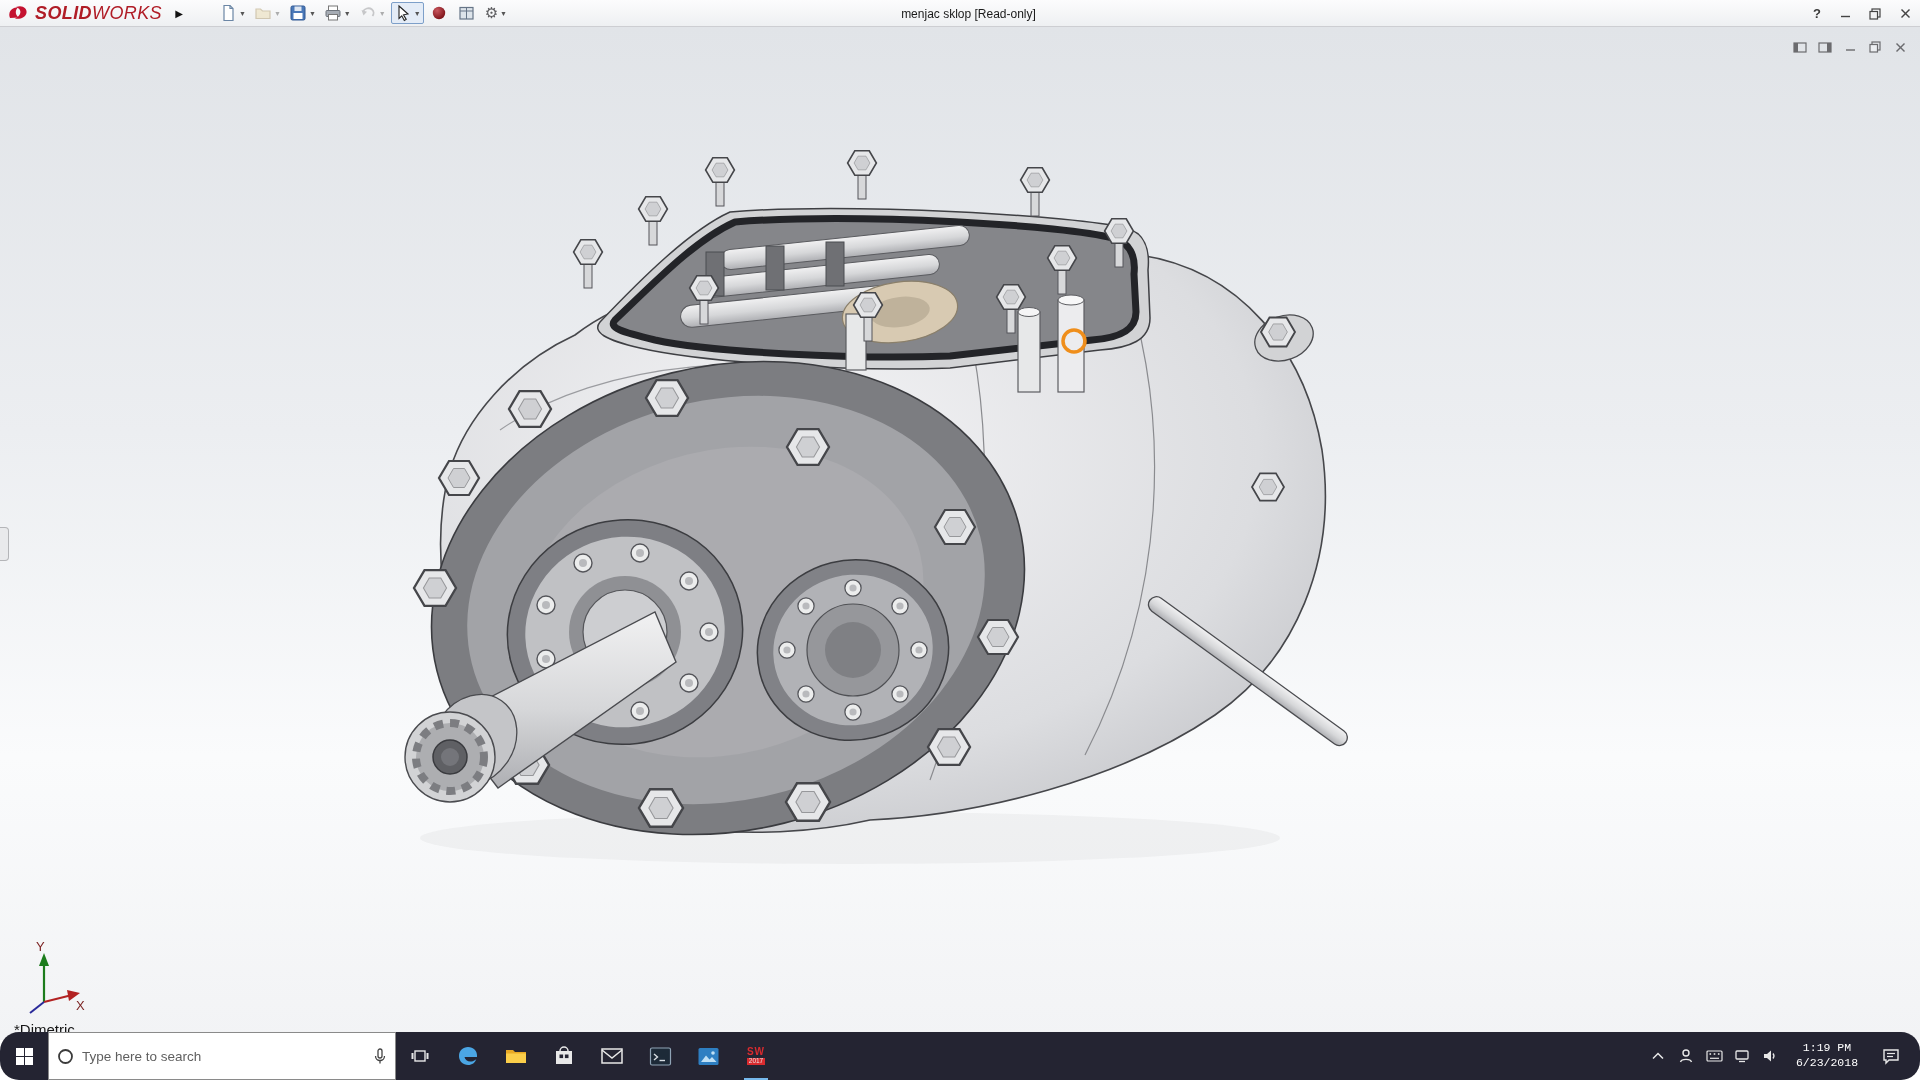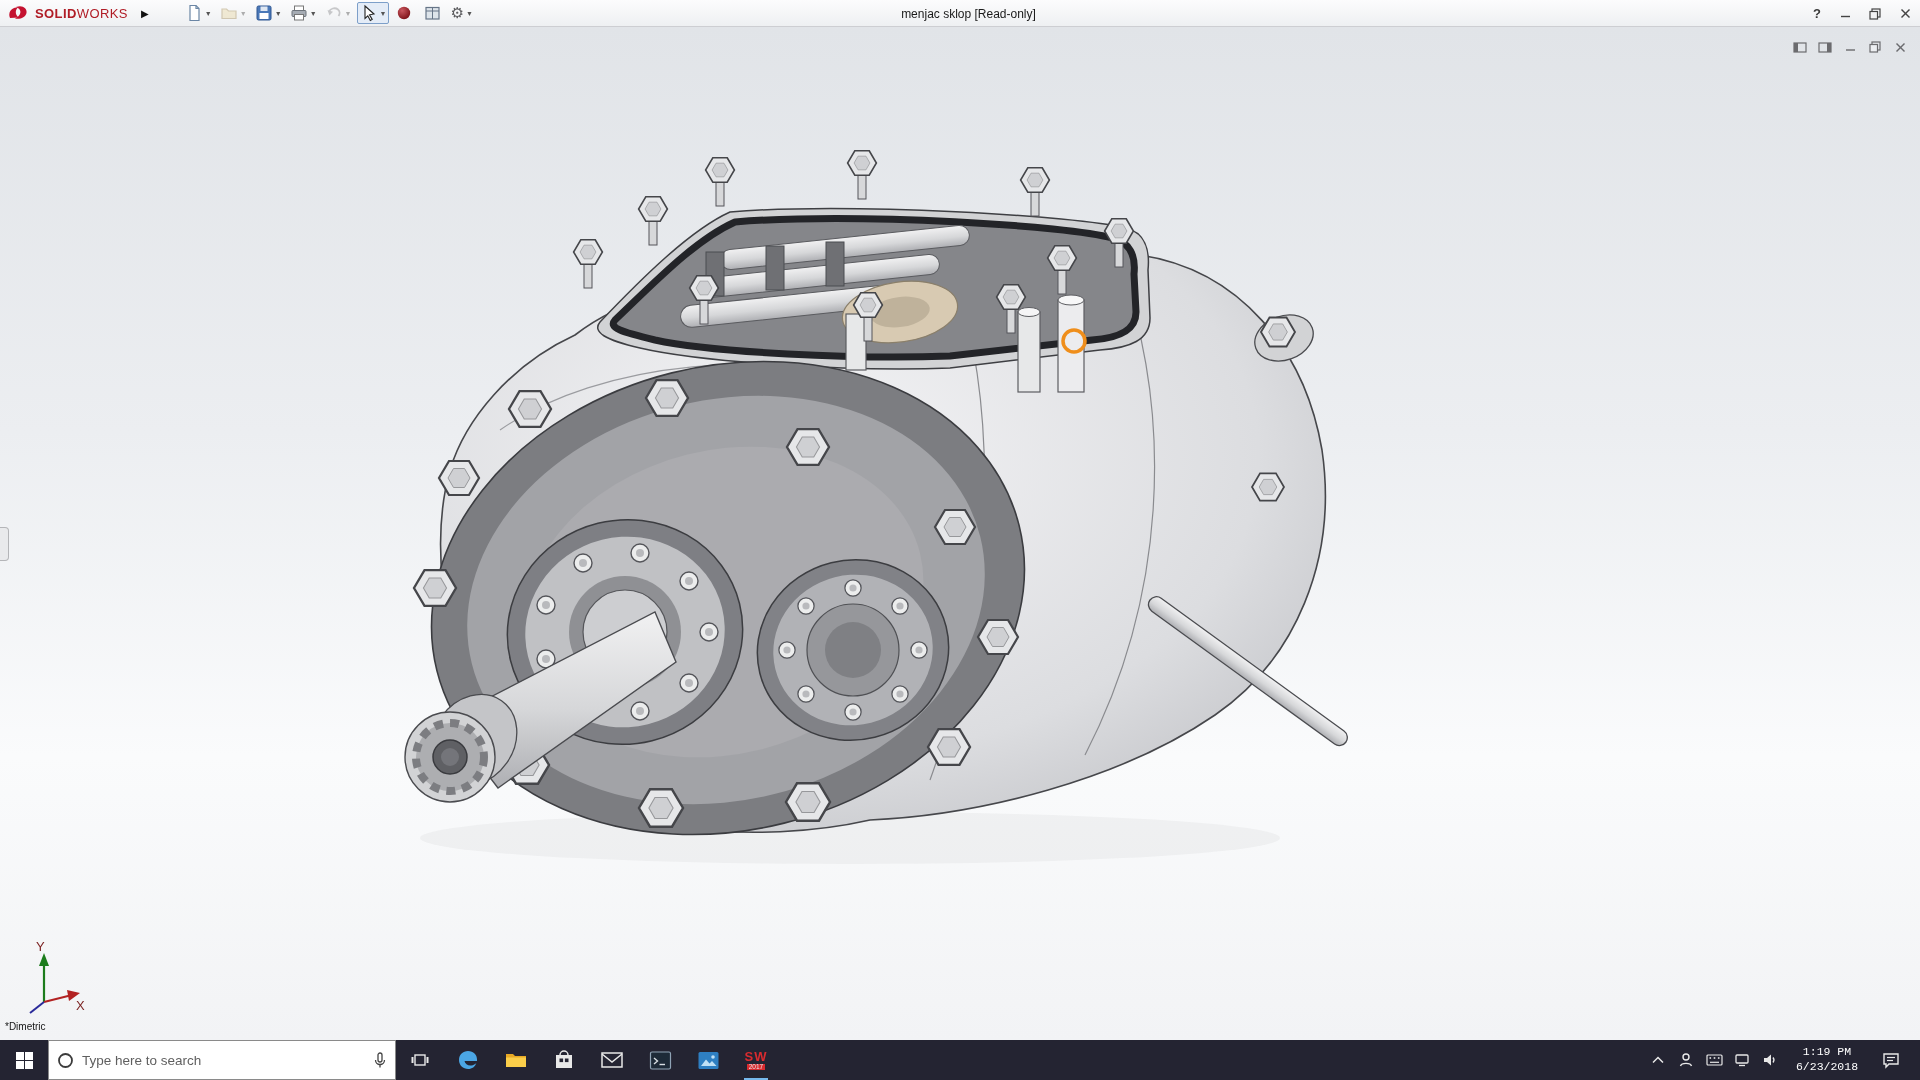--- a/index.html
+++ b/index.html
@@ -7,21 +7,21 @@
   body { position:relative; background:#fff; }
 
   
   .titlebar {
     position:absolute; top:0; left:0; width:1920px; height:27px; z-index:30;
     background:linear-gradient(#fcfcfd,#eef0f2);
     border-bottom:1px solid #cdced2;
     display:flex; align-items:center;
   }
   .brand { display:flex; align-items:center; gap:5px; padding:0 8px 0 6px; }
-  .brand-text { font-size:13px; color:#b01c26; letter-spacing:.4px; }
+  .brand-text { font-size:18px; color:#b01c26; letter-spacing:.4px;font-style:italic; }
   .brand-text b { font-weight:700; }
   .flyout-btn { width:18px; height:20px; display:flex; align-items:center; justify-content:center; font-size:10px; color:#111; cursor:pointer; }
   .tb-group { display:flex; align-items:center; margin-left:28px; gap:2px; }
   .tbtn { height:22px; min-width:26px; display:flex; align-items:center; justify-content:center; border:1px solid transparent; border-radius:2px; padding:0 2px; }
   .tbtn .caret { font-size:7px; color:#555; margin-left:2px; }
   .tbtn.disabled { opacity:.45; }
   .tbtn.selected { background:#e4ecf7; border-color:#7d9fc9; }
   .doc-title {
     position:absolute; left:17px; right:0; top:0; height:27px;
     display:flex; align-items:center; justify-content:center;
@@ -35,47 +35,47 @@
   .viewport-bg {
     position:absolute; left:0; top:27px; width:1920px; height:1013px; z-index:0;
     background:linear-gradient(#e1e4e8 0%, #eceef1 40%, #fafbfc 72%, #f2f3f5 100%);
   }
   svg.scene { position:absolute; left:0; top:0; width:1920px; height:1080px; z-index:5; }
 
   .doc-controls { position:absolute; top:40px; right:12px; z-index:10; display:flex; gap:9px; align-items:center; }
   .doc-controls .dcbtn { width:16px; height:14px; display:flex; align-items:center; justify-content:center; color:#666; }
 
   .orientation-label {
-    position:absolute; left:5px; top:1021px; z-index:10;
-    font-size:10px; color:#151515;
+    position:absolute; left:14px; top:1021px; z-index:10;
+    font-size:15px; color:#151515;
   }
   .pane-tab {
     position:absolute; left:0; top:527px; width:9px; height:34px; z-index:10;
     background:#e9eaec; border:1px solid #b4b5b8; border-left:none; border-radius:0 4px 4px 0;
   }
 
   
   .taskbar {
-    position:absolute; left:0; bottom:0; width:1920px; height:40px; z-index:40;
-    background:#242432; display:flex; align-items:stretch; color:#eee;
+    position:absolute; left:0; bottom:0; width:1920px; height:48px; z-index:40;
+    background:#242432; display:flex; align-items:stretch; color:#eee;border-radius:19px;
   }
   .tb-start { width:48px; display:flex; align-items:center; justify-content:center; }
   .tb-search {
     width:348px; background:#ffffff; border:1px solid #8a8a8a; margin:0;
     display:flex; align-items:center; padding:0 8px; gap:8px;
   }
   .tb-search input {
     flex:1; border:none; outline:none; font-size:13.5px; color:#444; background:transparent;
     font-family:"Liberation Sans", sans-serif;
   }
   .tb-search input::placeholder { color:#5f5f5f; opacity:1; }
   .task-icon { width:48px; display:flex; align-items:center; justify-content:center; position:relative; }
   .task-icon .runline { position:absolute; bottom:0; left:12px; right:12px; height:2px; background:#76b9ed; }
   .sw-badge { display:flex; flex-direction:column; align-items:center; line-height:1; }
-  .sw-badge .sw { color:#d92b2f; font-weight:700; font-size:13px; letter-spacing:1px; }
+  .sw-badge .sw { color:#d92b2f; font-weight:700; font-size:10px; letter-spacing:1px; }
   .sw-badge .yr { color:#e8e8e8; font-size:6.5px; background:#d92b2f; padding:0 2px; margin-top:1px; }
   .tb-spacer { flex:1; }
   .tray { display:flex; align-items:center; gap:4px; }
   .tray-btn { width:24px; height:40px; display:flex; align-items:center; justify-content:center; }
   .tb-clock { width:82px; height:40px; display:flex; flex-direction:column; align-items:center; justify-content:center; font-size:11.5px; line-height:1.3; color:#fff;font-family:Liberation Mono, monospace; }
   .action-btn { width:38px; height:40px; display:flex; align-items:center; justify-content:center; }
   .show-desktop { width:6px; border-left:1px solid rgba(255,255,255,.25); }
 </style>
 </head>
 <body>

